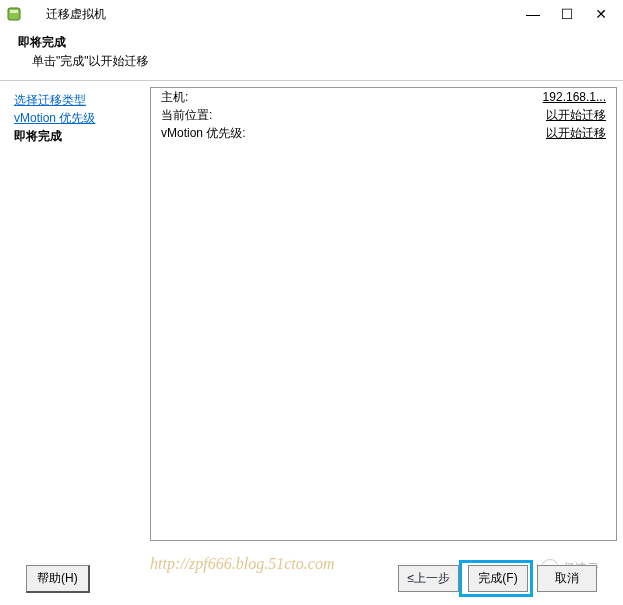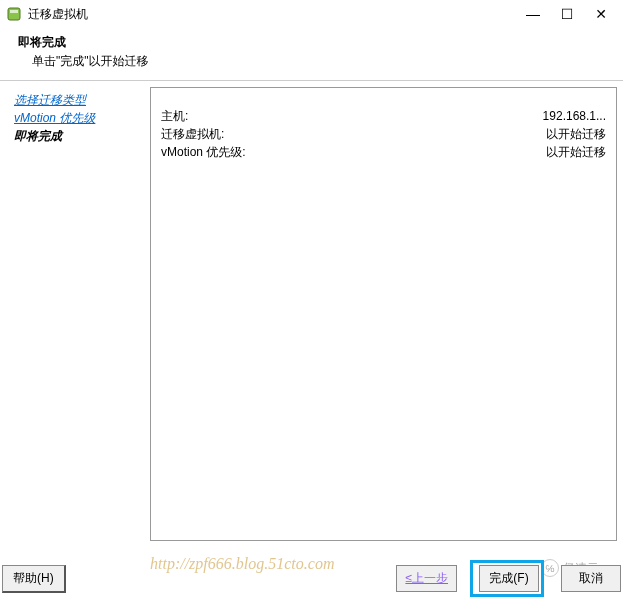--- a/index.html
+++ b/index.html
@@ -1,37 +1,37 @@
 <!DOCTYPE html>
 <html><head>
 <meta charset="utf-8">
 <style>
 * { box-sizing: border-box; margin: 0; padding: 0; }
 body { font-family: "Microsoft YaHei", SimSun, Arial, sans-serif; font-size: 12px; background: #fff; width: 623px; height: 605px; position: relative; overflow: hidden; }
 .titlebar { display: flex; align-items: center; padding: 4px 6px; height: 28px; }
 .app-icon { width: 16px; height: 16px; margin-right: 6px; display: flex; align-items: center; justify-content: center; }
-.title-text { flex: 1; font-size: 12px; }
+.title-text { flex: 1; font-size: 12px; margin-left: 18px; }
 .win-controls { display: flex; gap: 18px; padding-right: 8px; }
 .win-btn { width: 16px; height: 16px; display: flex; align-items: center; justify-content: center; font-size: 14px; cursor: default; }
 .header-section { padding: 6px 12px 10px 18px; border-bottom: 1px solid #ccc; }
 .header-title { font-weight: bold; font-size: 12px; margin-bottom: 2px; }
 .header-sub { font-size: 12px; padding-left: 14px; }
 .main-area { display: flex; height: 466px; }
-.sidebar { width: 150px; padding: 10px 6px 6px 14px; font-style: italic; }
+.sidebar { width: 150px; padding: 10px 6px 6px 14px; }
 .sidebar-link { color: #0066cc; text-decoration: underline; font-size: 12px; line-height: 18px; cursor: pointer; display: block; }
 .sidebar-bold { font-weight: bold; font-size: 12px; line-height: 18px; }
-.content-panel { flex: 1; border: 1px solid #999; margin: 6px 6px 6px 0; padding: 19px 10px; position: relative; background: #fff; }
+.content-panel { flex: 1; border: 1px solid #999; margin: 6px 6px 6px 0; padding: 0 10px; position: relative; background: #fff; }
 .prop-row { display: flex; justify-content: space-between; font-size: 12px; line-height: 18px; }
 .prop-label { }
-.prop-value { text-align: right; }
-.footer { position: absolute; bottom: 8px; left: 0; right: 0; padding: 0 2px; display: flex; align-items: center; gap: 13px; }
+.prop-value { text-align: right; text-decoration: underline; }
+.footer { position: absolute; bottom: 8px; left: 0; right: 0; padding: 0 26px; display: flex; align-items: center; }
 .help-btn { border: 1px solid #888; padding: 4px 10px; background: #f0f0f0; font-size: 12px; cursor: pointer; border-right: 2px solid #555; border-bottom: 2px solid #555; }
 .footer-spacer { flex: 1; }
 .nav-btn { border: 1px solid #888; padding: 4px 8px; background: #f0f0f0; font-size: 12px; cursor: pointer; margin-left: 4px; min-width: 60px; }
-.nav-btn.disabled { color: #8b5cf6; text-decoration: underline; }
+.nav-btn.disabled { color: #0f172a; }
 .red-box { border: 3px solid #0ea5e9; padding: 2px; display: inline-block; }
 .watermark { position: absolute; bottom: 32px; left: 150px; font-size: 16px; font-style: italic; font-weight: normal; color: rgba(200, 150, 50, 0.55); font-family: Georgia, serif; pointer-events: none; }
 .brand-mark { position: absolute; bottom: 28px; right: 24px; font-size: 12px; color: #aaa; display: flex; align-items: center; gap: 4px; pointer-events: none; }
 .brand-circle { width: 18px; height: 18px; border: 1px solid #ccc; border-radius: 50%; display: flex; align-items: center; justify-content: center; font-size: 10px; }
 </style>
 </head>
 <body>
 
 <div class="titlebar">
   <span class="app-icon">
@@ -58,21 +58,21 @@
     <a class="sidebar-link">选择迁移类型</a>
     <a class="sidebar-link">vMotion 优先级</a>
     <div class="sidebar-bold">即将完成</div>
   </div>
   <div class="content-panel">
     <div class="prop-row">
       <span class="prop-label">主机:</span>
       <span class="prop-value">192.168.1...</span>
     </div>
     <div class="prop-row">
-      <span class="prop-label">迁移虚拟机:</span>
+      <span class="prop-label">当前位置:</span>
       <span class="prop-value">以开始迁移</span>
     </div>
     <div class="prop-row">
       <span class="prop-label">vMotion 优先级:</span>
       <span class="prop-value">以开始迁移</span>
     </div>
   </div>
 </div>
 
 <div class="brand-mark">

